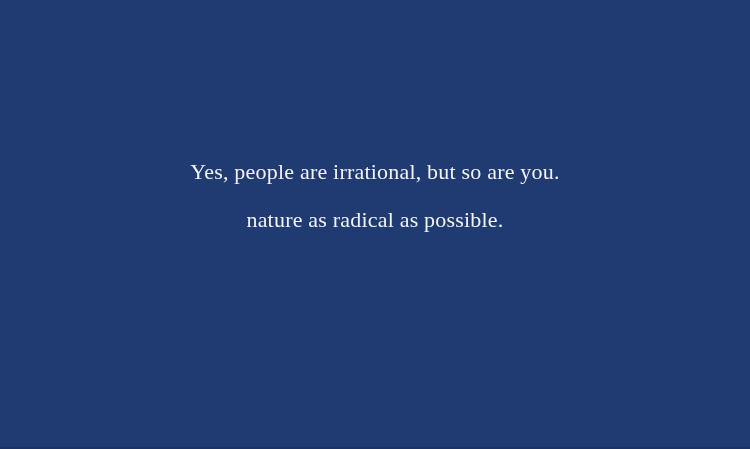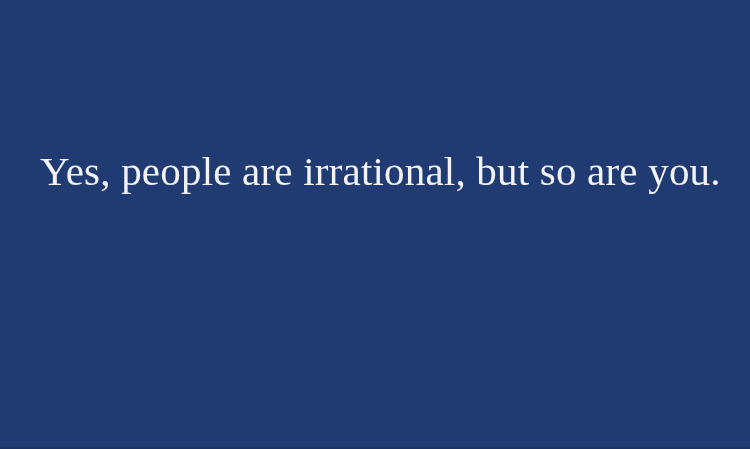--- a/index.html
+++ b/index.html
@@ -42,36 +42,37 @@
     left: 0;
     right: 0;
     text-align: center;
     padding: 0 40px;
     box-sizing: border-box;
   }
 
   .quote-line {
     display: block;
     font-family: "Liberation Serif", "DejaVu Serif", serif;
-    font-size: 41px;
+    font-size: 22px;
     line-height: 47.5px;
     font-weight: 400;
     color: #f2f2f7;
     letter-spacing: 0.2px;
     white-space: nowrap;
   }
 </style>
 </head>
 <body>
 
 <div class="quote-canvas">
 
   <div class="quote-block">
 
     <span class="quote-line">Yes, people are irrational, but so are you.</span>
 
 
+    <span class="quote-line">nature as radical as possible.</span>
 
   </div>
 
   <div class="bottom-edge"></div>
 
 </div>
 
 </body></html>

